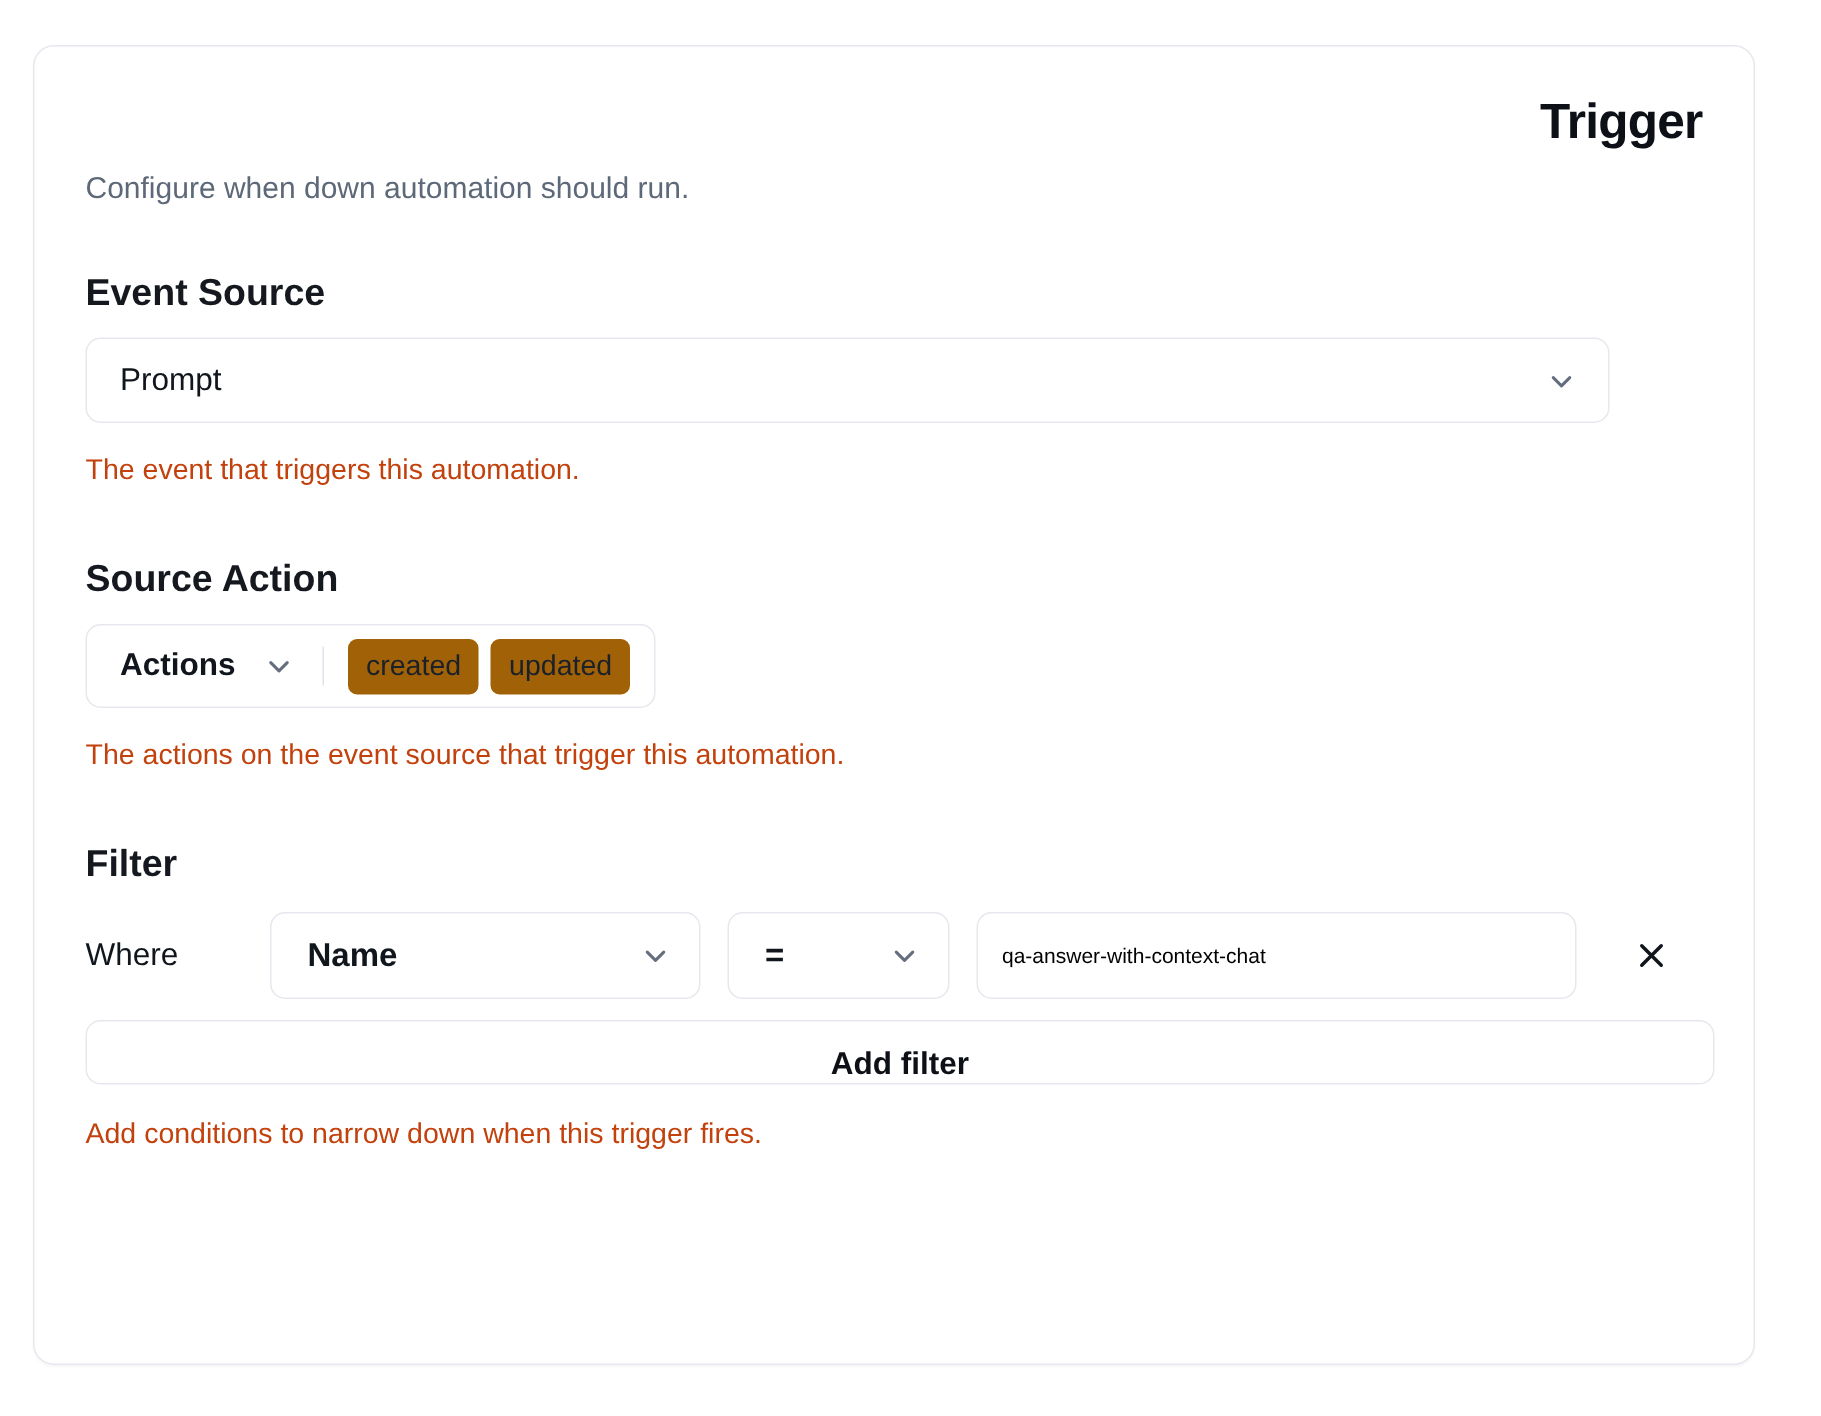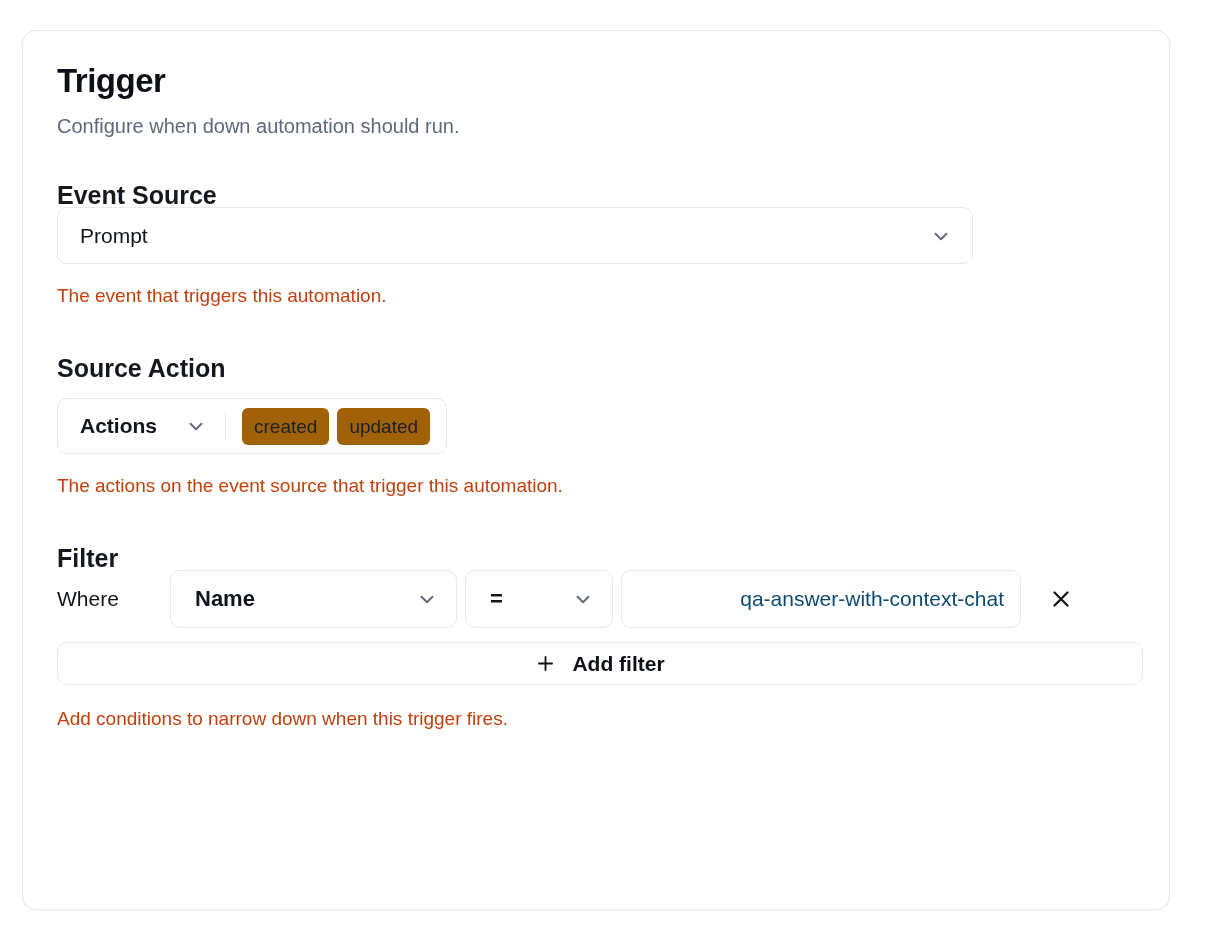--- a/index.html
+++ b/index.html
@@ -32,20 +32,21 @@
     padding: 30px 34px 0 34px;
   }
 
   .section-title {
     font-size: 33px;
     line-height: 40px;
     font-weight: 700;
     color: #0d1117;
     letter-spacing: -0.5px;
     margin: 0;
+    text-align: right;
   }
   .section-subtitle {
     font-size: 20px;
     line-height: 26px;
     color: #5d6878;
     margin: 12px 0 0 0;
     font-weight: 400;
   }
 
   .field-label {
@@ -70,21 +71,22 @@
     box-sizing: border-box;
     display: flex;
     align-items: center;
     justify-content: space-between;
     background: #ffffff;
     border: 1px solid #e6e8ee;
     border-radius: 10px;
     cursor: pointer;
   }
   .select-wide {
-    width: 916px;
+    margin-top: 18px;
+    width: 1016px;
     height: 57px;
     padding: 0 20px 0 22px;
   }
   .select-value {
     font-size: 21px;
     color: #11161d;
     font-weight: 400;
   }
   .hint-under { margin-top: 20px; }
 
@@ -112,21 +114,21 @@
     align-items: center;
     height: 56px;
     background: #ffffff;
     border: 1px solid #e6e8ee;
     border-radius: 10px;
     padding: 0 16px 0 22px;
   }
   .action-combo-trigger {
     display: flex;
     align-items: center;
-    gap: 28px;
+    gap: 18px;
     cursor: pointer;
     padding-right: 18px;
     justify-content: center;
   }
   .action-combo-label {
     font-size: 21px;
     font-weight: 700;
     color: #11161d;
   }
   .combo-divider {
@@ -149,23 +151,24 @@
     border-radius: 6px;
     padding: 9px 12px;
     white-space: nowrap;
     cursor: pointer;
   }
 
   
   .group-filter { margin-top: 48px; }
 
   .filter-row {
-    display: flex;
-    align-items: center;
-    gap: 8px;
+    margin-top: 20px;
+    display: flex;
+    align-items: center;
+    gap: 18px;
   }
   .where-label {
     font-size: 21px;
     color: #11161d;
     font-weight: 400;
     width: 105px;
     flex: 0 0 auto;
   }
   .select-field {
     width: 287px;
@@ -184,25 +187,24 @@
 
   .text-input {
     box-sizing: border-box;
     width: 400px;
     height: 58px;
     padding: 0 16px;
     background: #ffffff;
     border: 1px solid #e6e8ee;
     border-radius: 10px;
     font-family: "Liberation Sans", sans-serif;
-    font-size: 21px;
-    color: #0c4a6e;
+    font-size: 14px;
+    color: #000000;
     flex: 0 0 auto;
     outline: none;
-    text-align: right;
   }
   .text-input::placeholder { color: #98a2b3; }
 
   .remove-filter-btn {
     width: 36px;
     height: 36px;
     margin-left: 14px;
     border: none;
     background: transparent;
     padding: 0;
@@ -227,20 +229,21 @@
     height: 43px;
     background: #ffffff;
     border: 1px solid #e6e8ee;
     border-radius: 10px;
     display: flex;
     align-items: center;
     justify-content: center;
     gap: 16px;
     cursor: pointer;
     font-family: "Liberation Sans", sans-serif;
+    flex-direction: column;
   }
   .plus-icon { width: 21px; height: 21px; display: block; }
   .plus-icon path {
     stroke: #0d1117;
     stroke-width: 2.1;
     stroke-linecap: round;
   }
   .add-filter-label {
     font-size: 21px;
     font-weight: 700;

